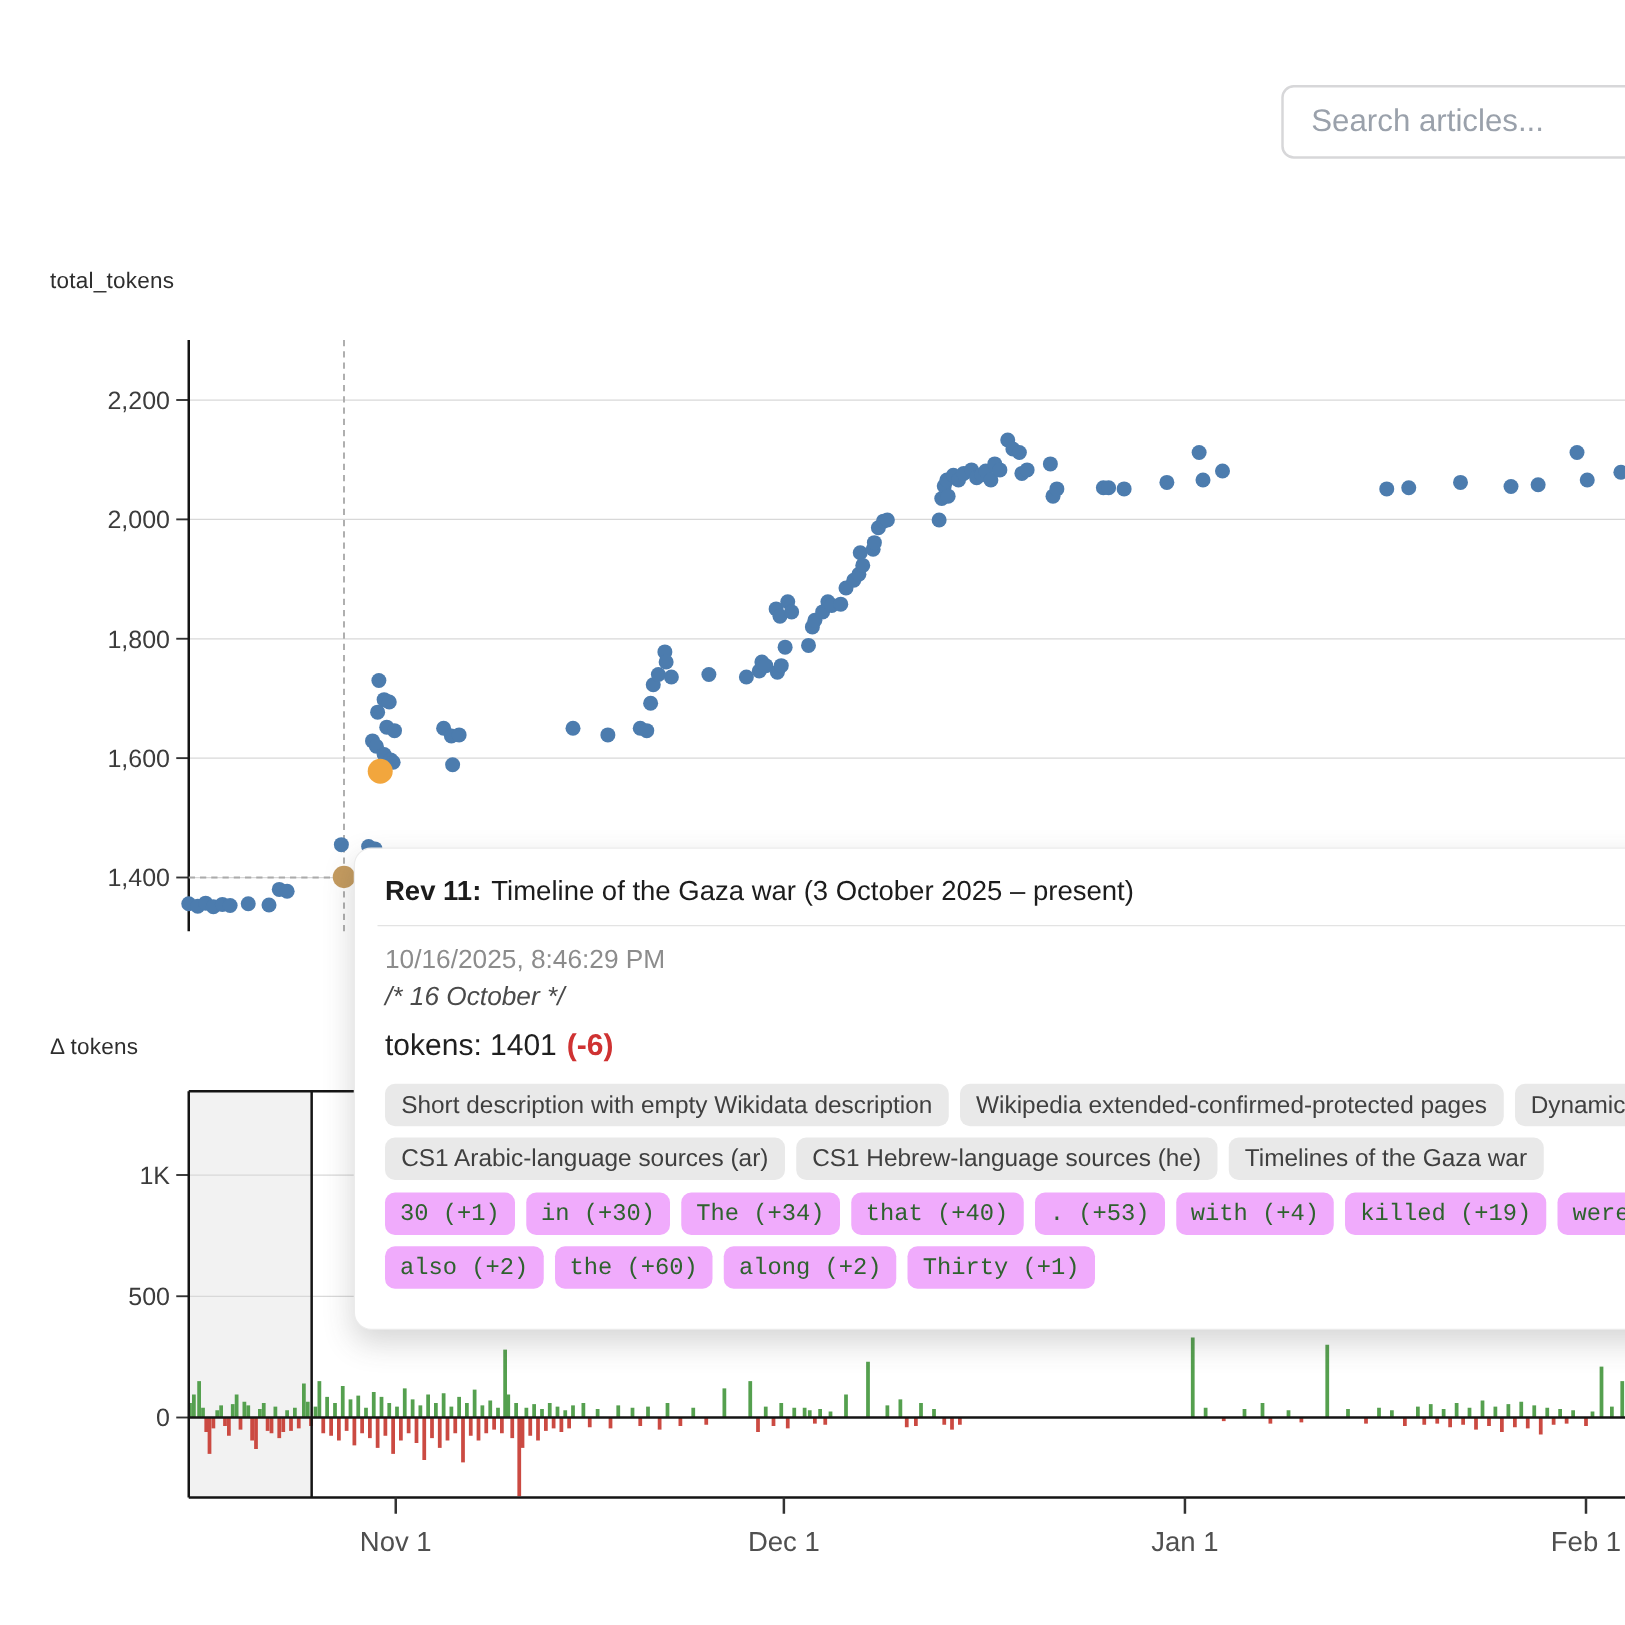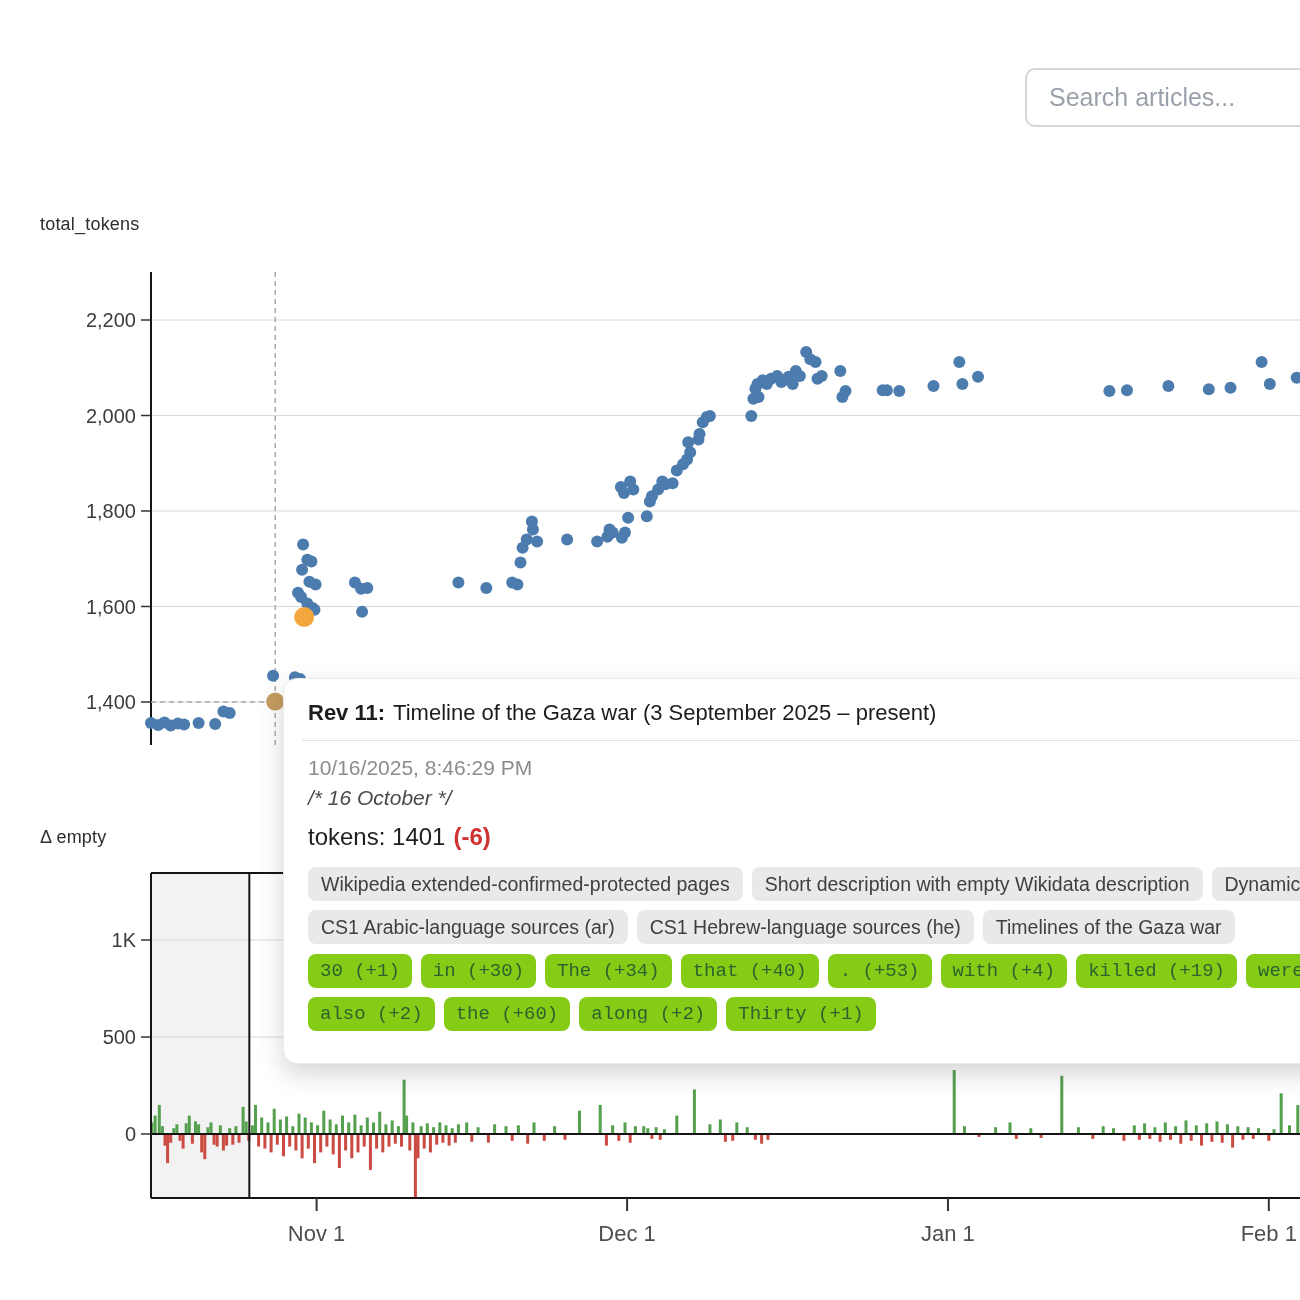--- a/index.html
+++ b/index.html
@@ -32,32 +32,32 @@
   .tt-timestamp{font-size:21px;color:#8c8c8c;line-height:30px;}
   .tt-comment{font-size:21px;color:#4a4a4a;font-style:italic;line-height:30px;}
   .tt-tokens{font-size:24px;color:#1f1f1f;margin:8px 0 14px 0;line-height:32px;}
   .tt-tokens .delta{color:#cf3232;font-weight:bold;margin-left:8px;}
   .chips{display:flex;flex-wrap:wrap;gap:9px;margin-bottom:10px;}
   .chip{
     background:#e9e9e9;color:#3f3f3f;font-size:19.5px;line-height:24px;
     padding:5px 13px;border-radius:8px;white-space:nowrap;
   }
   .wchip{
-    background:#84cc16;color:#2e622e;font-size:19px;line-height:26px;
+    background:#f0abfc;color:#2e622e;font-size:19px;line-height:26px;
     font-family:"Liberation Mono","DejaVu Sans Mono",monospace;
     padding:4px 12px;border-radius:8px;white-space:nowrap;
   }
 </style>
 </head>
 <body>
 
 <input class="search-box" type="text" placeholder="Search articles..." style="">
 
 <div class="chart-title" id="scatter-title">total_tokens</div>
-<div class="chart-title" id="delta-title">Δ empty</div>
+<div class="chart-title" id="delta-title">Δ tokens</div>
 
 <svg id="charts" width="1300" height="1300">
     <line x1="151" y1="702" x2="1300" y2="702" stroke="#d8d8d8" stroke-width="1"></line>
     <line x1="141" y1="702" x2="151" y2="702" stroke="#333" stroke-width="1.5"></line>
     <text x="136" y="709" font-size="20" fill="#3c3c3c" text-anchor="end" font-family="&quot;Liberation Sans&quot;,sans-serif">1,400</text>
     <line x1="151" y1="606.5" x2="1300" y2="606.5" stroke="#d8d8d8" stroke-width="1"></line>
     <line x1="141" y1="606.5" x2="151" y2="606.5" stroke="#333" stroke-width="1.5"></line>
     <text x="136" y="613.5" font-size="20" fill="#3c3c3c" text-anchor="end" font-family="&quot;Liberation Sans&quot;,sans-serif">1,600</text>
     <line x1="151" y1="511" x2="1300" y2="511" stroke="#d8d8d8" stroke-width="1"></line>
     <line x1="141" y1="511" x2="151" y2="511" stroke="#333" stroke-width="1.5"></line>
@@ -379,31 +379,31 @@
     <line x1="627.0999999999999" y1="1198" x2="627.0999999999999" y2="1211" stroke="#333" stroke-width="2"></line>
     <text x="627.0999999999999" y="1241" font-size="22" fill="#4f4f4f" text-anchor="middle" font-family="&quot;Liberation Sans&quot;,sans-serif">Dec 1</text>
     <line x1="947.9499999999999" y1="1198" x2="947.9499999999999" y2="1211" stroke="#333" stroke-width="2"></line>
     <text x="947.9499999999999" y="1241" font-size="22" fill="#4f4f4f" text-anchor="middle" font-family="&quot;Liberation Sans&quot;,sans-serif">Jan 1</text>
     <line x1="1268.8" y1="1198" x2="1268.8" y2="1211" stroke="#333" stroke-width="2"></line>
     <text x="1268.8" y="1241" font-size="22" fill="#4f4f4f" text-anchor="middle" font-family="&quot;Liberation Sans&quot;,sans-serif">Feb 1</text>
   </svg>
 
 <div class="tooltip">
   <div class="tt-title">
-    <span class="rev">Rev 11:</span><span>Timeline of the Gaza war (3 September 2025 – present)</span>
+    <span class="rev">Rev 11:</span><span>Timeline of the Gaza war (3 October 2025 – present)</span>
   </div>
   <hr class="tt-divider">
   <div class="tt-timestamp">10/16/2025, 8:46:29 PM</div>
   <div class="tt-comment">/* 16 October */</div>
   <div class="tt-tokens">
     <span>tokens: 1401</span><span class="delta">(-6)</span>
   </div>
   <div class="chips" id="category-chips">
+      <span class="chip">Short description with empty Wikidata description</span>
       <span class="chip">Wikipedia extended-confirmed-protected pages</span>
-      <span class="chip">Short description with empty Wikidata description</span>
       <span class="chip">Dynamic lists</span>
       <span class="chip">CS1 Arabic-language sources (ar)</span>
       <span class="chip">CS1 Hebrew-language sources (he)</span>
       <span class="chip">Timelines of the Gaza war</span>
     </div>
   <div class="chips" id="word-chips">
       <span class="wchip">30 (+1)</span>
       <span class="wchip">in (+30)</span>
       <span class="wchip">The (+34)</span>
       <span class="wchip">that (+40)</span>

